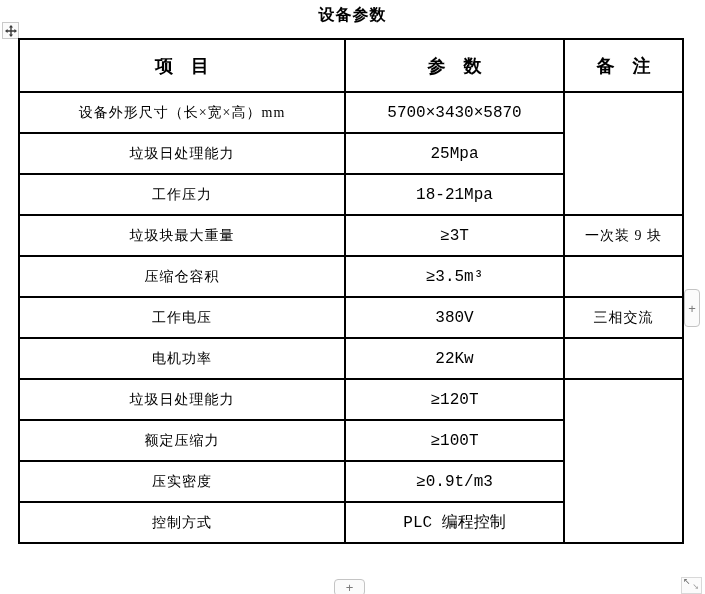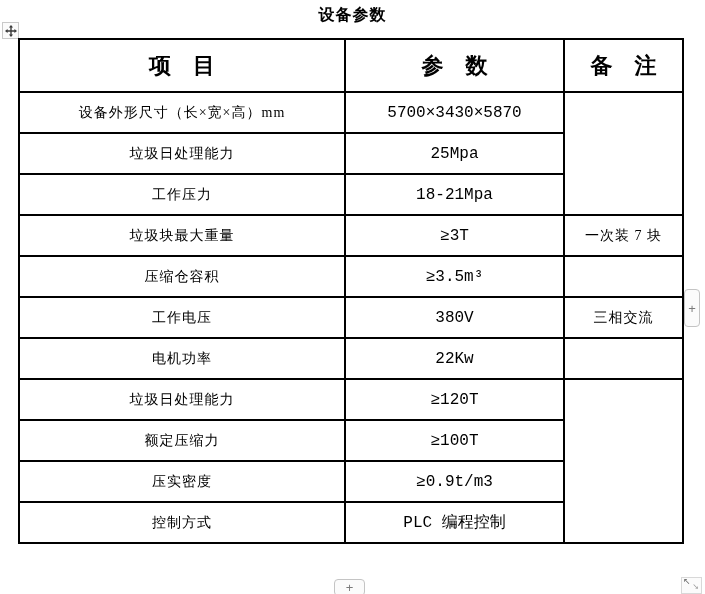--- a/index.html
+++ b/index.html
@@ -33,21 +33,21 @@
     text-align: center;
     vertical-align: middle;
     padding: 0 2px;
     overflow: hidden;
   }
   table.params thead tr { height: 53px; }
   table.params tbody tr { height: 41px; }
   table.params th {
     font-family: "Liberation Serif", serif;
     font-weight: bold;
-    font-size: 22px;
+    font-size: 18px;
   }
   td.item-cell, td.remark-cell {
     font-family: "Liberation Serif", serif;
     font-size: 14px;
     letter-spacing: 1px;
   }
   td.param-cell {
     font-family: "Liberation Mono", monospace;
     font-size: 16px;
     letter-spacing: 0px;
@@ -130,21 +130,21 @@
         <td class="item-cell">垃圾日处理能力</td>
         <td class="param-cell">25Mpa</td>
       </tr>
       <tr>
         <td class="item-cell">工作压力</td>
         <td class="param-cell">18-21Mpa</td>
       </tr>
       <tr>
         <td class="item-cell">垃圾块最大重量</td>
         <td class="param-cell">≥3T</td>
-        <td class="remark-cell" rowspan="1">一次装 7 块</td>
+        <td class="remark-cell" rowspan="1">一次装 9 块</td>
       </tr>
       <tr>
         <td class="item-cell">压缩仓容积</td>
         <td class="param-cell">≥3.5m³</td>
         <td class="remark-cell" rowspan="1"></td>
       </tr>
       <tr>
         <td class="item-cell">工作电压</td>
         <td class="param-cell">380V</td>
         <td class="remark-cell" rowspan="1">三相交流</td>

